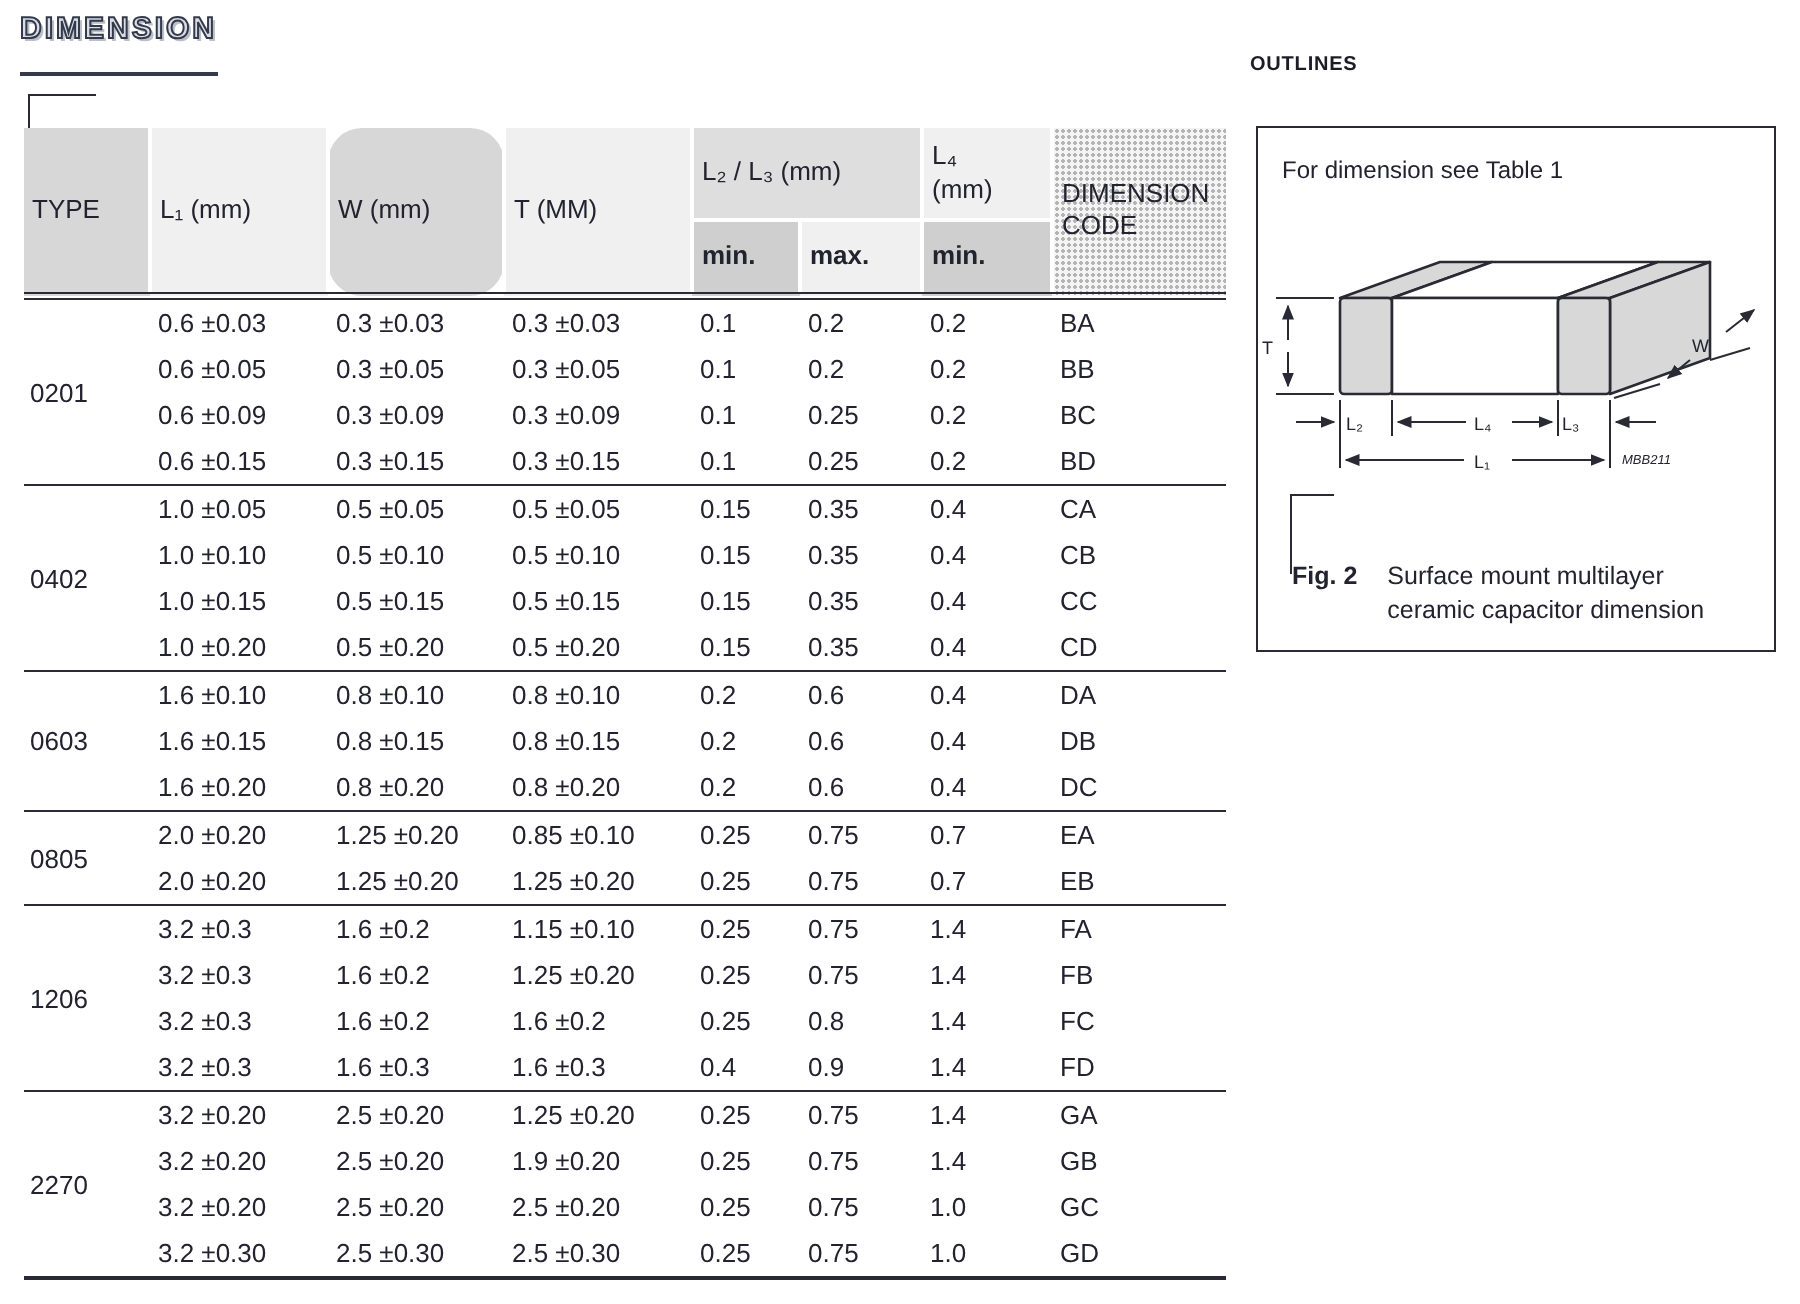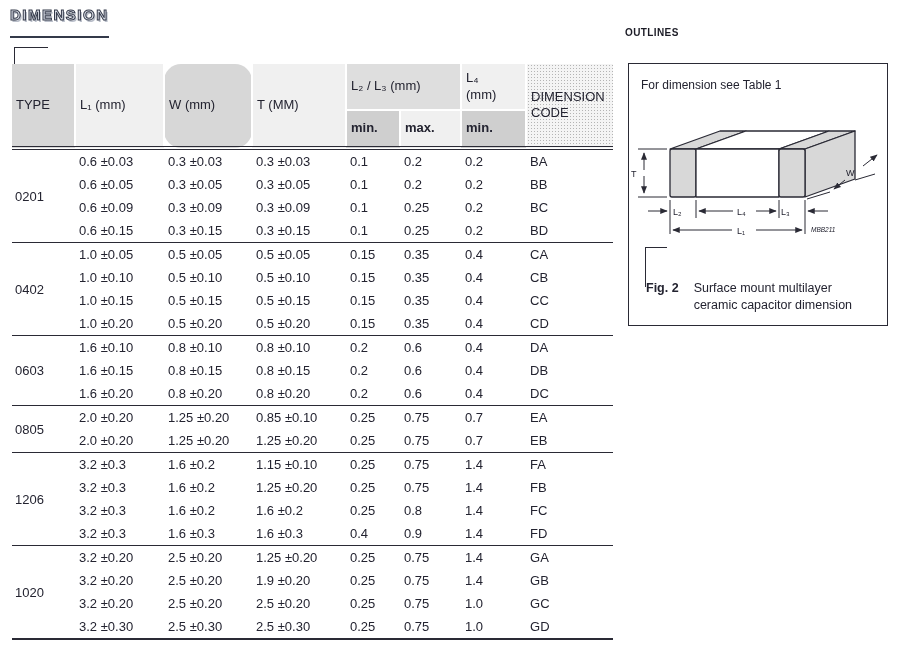--- a/index.html
+++ b/index.html
@@ -281,21 +281,21 @@
             <td>1.6 ±0.3</td>
             <td>1.6 ±0.3</td>
             <td>0.4</td>
             <td>0.9</td>
             <td>1.4</td>
             <td>FD</td>
           </tr>
         </tbody>
         <tbody class="group">
           <tr>
-            <td class="type-cell" rowspan="4">1020</td>
+            <td class="type-cell" rowspan="4">2270</td>
             <td>3.2 ±0.20</td>
             <td>2.5 ±0.20</td>
             <td>1.25 ±0.20</td>
             <td>0.25</td>
             <td>0.75</td>
             <td>1.4</td>
             <td>GA</td>
           </tr>
           <tr>
             <td>3.2 ±0.20</td>

